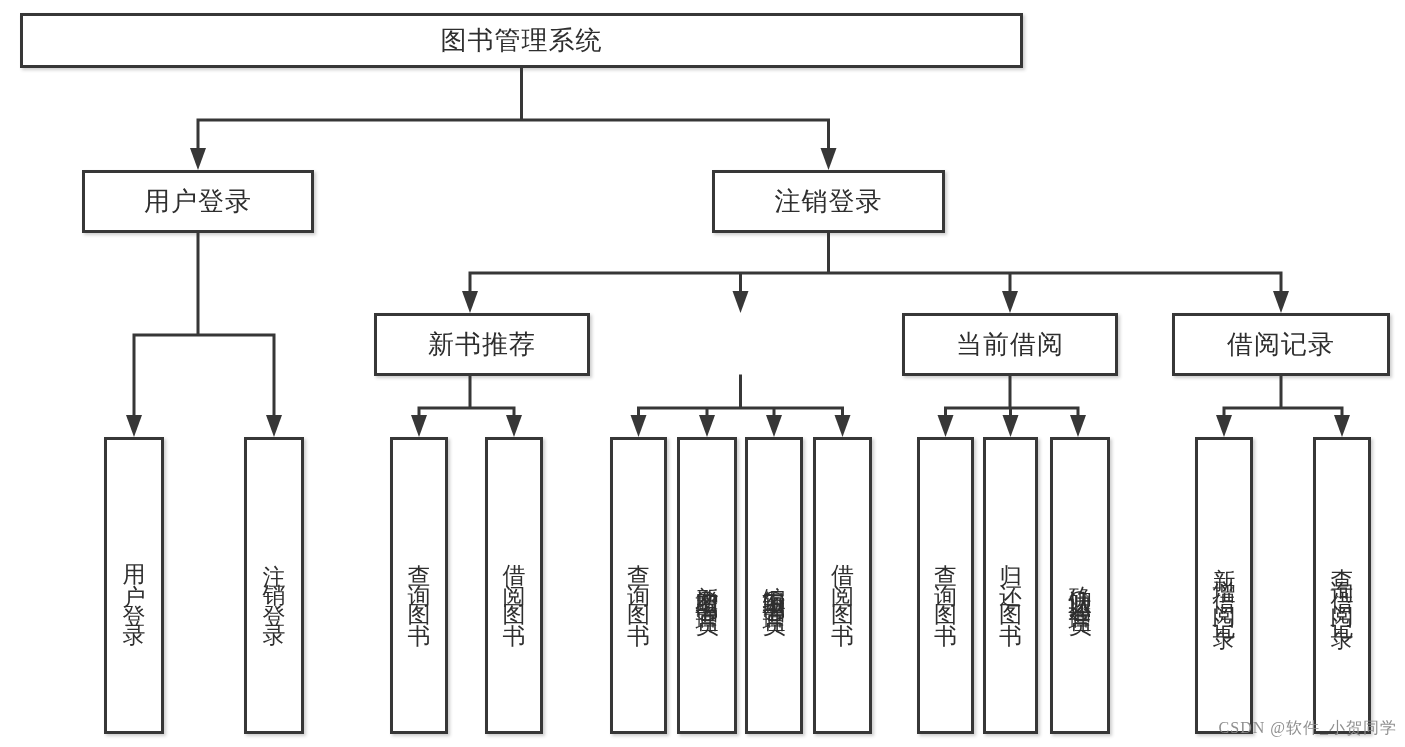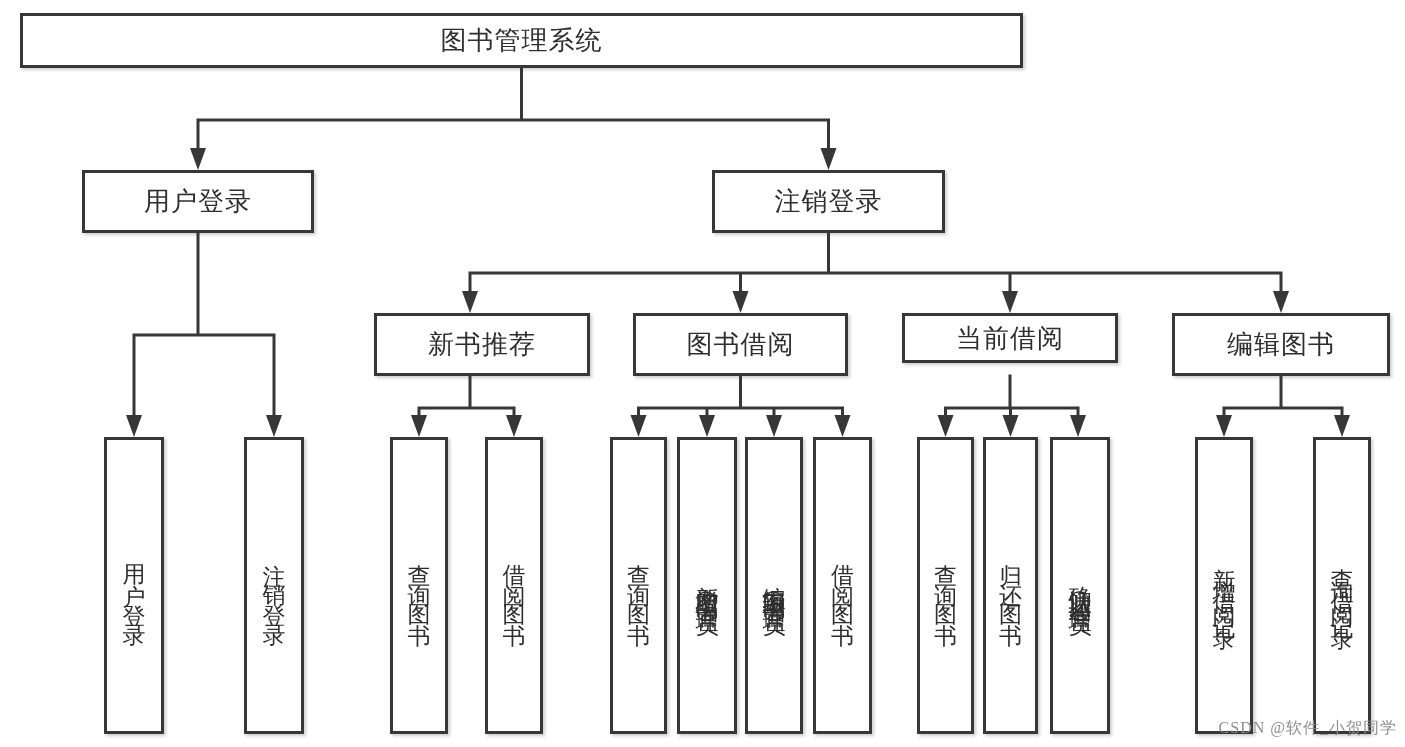--- a/index.html
+++ b/index.html
@@ -111,28 +111,25 @@
   <div class="node hnode" style="left:82px;top:170px;width:232px;height:63px">
     <span>用户登录</span>
   </div>
   <div class="node hnode" style="left:712px;top:170px;width:233px;height:63px">
     <span>注销登录</span>
   </div>
 
   <div class="node hnode" style="left:374px;top:313px;width:216px;height:63px">
     <span>新书推荐</span>
   </div>
-  <div class="node hnode" style="left:633px;top:313px;width:215px;height:63px">
-    <span>图书借阅</span>
-  </div>
-  <div class="node hnode" style="left:902px;top:313px;width:216px;height:50px">
+  <div class="node hnode" style="left:902px;top:313px;width:216px;height:63px">
     <span>当前借阅</span>
   </div>
   <div class="node hnode" style="left:1172px;top:313px;width:218px;height:63px">
-    <span>编辑图书</span>
+    <span>借阅记录</span>
   </div>
 
   <div class="node leaf" style="left:104px;top:437px;width:60px;height:297px">
     <span class="vlabel" style="letter-spacing: 20px;">用户登录</span>
   </div>
   <div class="node leaf" style="left:244px;top:437px;width:60px;height:297px">
     <span class="vlabel" style="letter-spacing: 20px;">注销登录</span>
   </div>
 
   <div class="node leaf" style="left:390px;top:437px;width:58px;height:297px">

